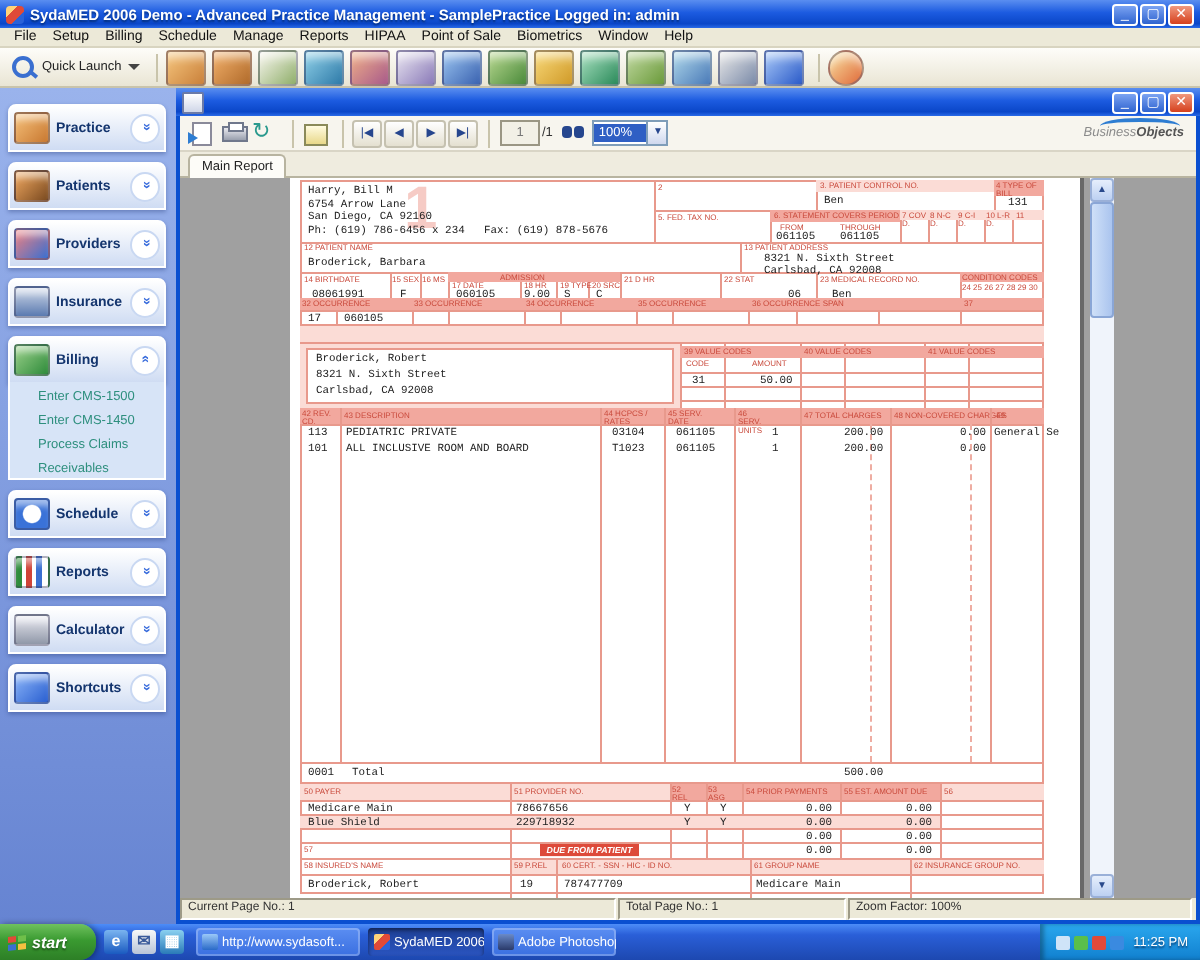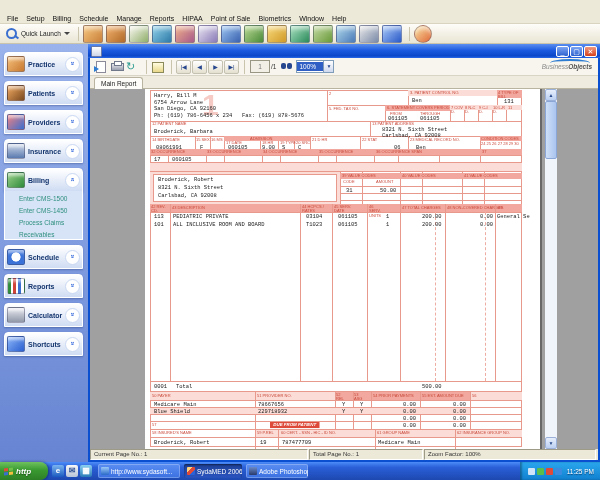--- a/index.html
+++ b/index.html
@@ -139,20 +139,29 @@
   #tray{margin-left:auto;height:18px;background:linear-gradient(#2aa7ee,#1180cf);
     display:flex;align-items:center;padding:0 6px 0 8px;box-shadow:inset 2px 0 2px rgba(0,0,0,.3);}
   .trico{width:7px;height:7px;border-radius:1px;margin-right:2px;}
   #clock{color:#fff;font-size:6.5px;margin-left:3px;text-shadow:0 1px 1px #0a3a6e;}
 </style>
 </head>
 <body>
 
 <div id="screen">
 
+  <div class="abs" id="titlebar">
+    <div class="appico"></div>
+    <div class="ttl">SydaMED 2006 Demo - Advanced Practice Management - SamplePractice Logged in: admin</div>
+    <div class="winbtns">
+      <div class="wbtn">_</div>
+      <div class="wbtn">▢</div>
+      <div class="wbtn close">✕</div>
+    </div>
+  </div>
 
   <div class="abs" id="menubar">
     <span>File</span>
     <span>Setup</span>
     <span>Billing</span>
     <span>Schedule</span>
     <span>Manage</span>
     <span>Reports</span>
     <span>HIPAA</span>
     <span>Point of Sale</span>
@@ -504,21 +513,21 @@
   </div>
 
   <div class="abs" id="taskbar">
     <div id="startbtn">
       <span class="flag">
         <i style="background:#e04a38"></i>
           <i style="background:#6fbf4a"></i>
           <i style="background:#3a6fd0"></i>
           <i style="background:#f5c040"></i>
       </span>
-      <span class="st">http</span>
+      <span class="st">start</span>
     </div>
     <div class="qlzone">
       <div class="qlico" style="background:linear-gradient(#7ab4f0,#1a5ac0)">e</div>
       <div class="qlico" style="background:linear-gradient(#f8f8f8,#b8c4d8);color:#3a5a9a">✉</div>
       <div class="qlico" style="background:linear-gradient(#8ad0f0,#2a7ab8)">▦</div>
     </div>
     <div class="tkbtn" style="width:82px">
       <div class="tico" style="background:linear-gradient(#9ac8f8,#2a6ac8)"></div>
       <span class="tlbl">http://www.sydasoft...</span>
     </div>

